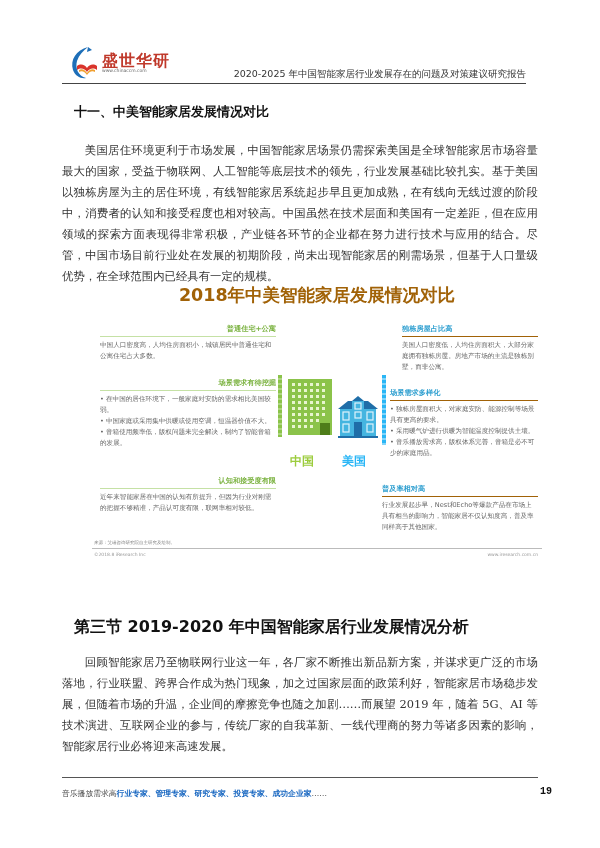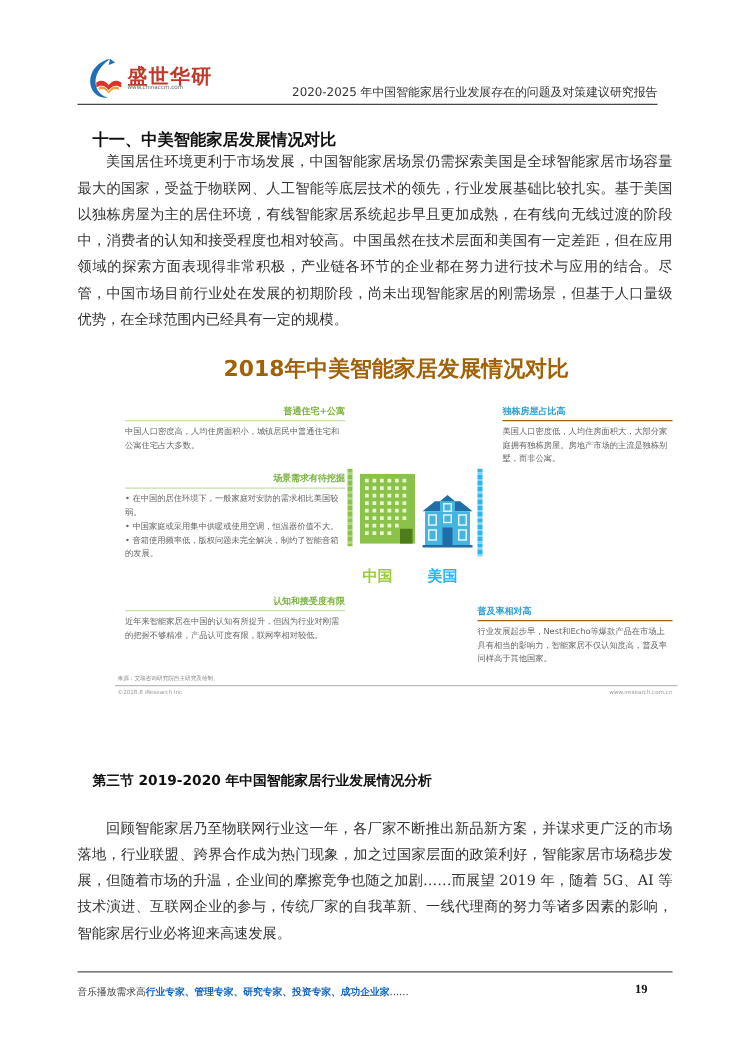--- a/index.html
+++ b/index.html
@@ -15,27 +15,27 @@
   .logo-url { position: absolute; left: 40px; top: 24px; font-family: "DejaVu Sans", sans-serif;
               font-size: 4.5px; color: #666; }
   .header-title { position: absolute; right: 0; top: 24px; font-family: "DejaVu Sans", sans-serif;
                   font-size: 9.5px; color: #333; white-space: nowrap; }
   .header-rule { position: absolute; left: 0; top: 39px; width: 464px; height: 1px; background: #444; }
 
   
   .h-section { position: absolute; left: 74px; font-family: "DejaVu Sans", sans-serif;
                font-weight: bold; color: #111; white-space: nowrap; }
   .h1 { top: 103px; font-size: 13px; }
-  .h2 { top: 617px; font-size: 11px; }
+  .h2 { top: 617px; font-size: 16px; }
 
   
   .para { position: absolute; left: 62px; width: 476px; font-size: 11.4px; line-height: 21px;
           color: #333; text-align: justify; }
   .para p { margin: 0; text-indent: 2em; }
-  .p1 { top: 119px; }
+  .p1 { top: 140px; }
   .p2 { top: 652px; }
 
   
   .info { position: absolute; left: 92px; top: 283px; width: 450px; height: 290px; }
   .info-title { position: absolute; left: 0; top: 0; width: 450px; text-align: center;
                 font-family: "DejaVu Sans", sans-serif; font-weight: bold; font-size: 17.5px; color: #a16207; }
   .blk { position: absolute; font-family: "DejaVu Sans", sans-serif; font-size: 6.6px; line-height: 11px; color: #666; }
   .blk-head { font-size: 7.2px; font-weight: bold; padding-bottom: 2px; margin-bottom: 3px; }
   .cn .blk-head { color: #7cb342; text-align: right; border-bottom: 1px solid #c5e1a5; }
   .us .blk-head { color: #2e9fd0; text-align: left; border-bottom: 1px solid #a16207; }
@@ -64,21 +64,21 @@
   .info-rule { position: absolute; left: 0; top: 265px; width: 450px; height: 1px; background: #bbb; }
   .info-copy { position: absolute; left: 2px; top: 269px; font-family: "DejaVu Sans", sans-serif;
                font-size: 4.5px; color: #999; }
   .info-url { position: absolute; right: 4px; top: 269px; font-family: "DejaVu Sans", sans-serif;
               font-size: 4.5px; color: #999; }
 
   
   .footer-rule { position: absolute; left: 62px; top: 777px; width: 476px; height: 1px; background: #555; }
   .footer-slogan { position: absolute; left: 62px; top: 788px; font-size: 7.8px; color: #444; white-space: nowrap; }
   .footer-slogan .hl { color: #1565c0; font-weight: bold; }
-  .page-num { position: absolute; left: 508px; top: 786px; font-family: Liberation Serif, serif;
+  .page-num { position: absolute; left: 540px; top: 786px; font-family: Liberation Mono, monospace;
               font-size: 10px; font-weight: bold; color: #111; }
 </style>
 </head>
 <body>
 
 <div class="header">
   <div class="logo">
     <svg class="logo-mark" viewBox="0 0 30 34">
       <path d="M20 1 C8 4 2 14 5 24 C7 30 13 33 18 32 C10 30 7 22 9 15 C11 9 15 5 20 1 Z" fill="#1e6fb8"></path>
       <path d="M20 1 L24 4 L19 6 Z" fill="#1e6fb8"></path>
@@ -187,20 +187,26 @@
     <rect x="4" y="41" width="40" height="2" fill="#1f6ea8"></rect>
   </svg>
 
   <div class="lbl-cn">中国</div>
   <div class="lbl-us">美国</div>
 
   <div class="blk us us1">
     <div class="blk-head">独栋房屋占比高</div>
     <p>美国人口密度低，人均住房面积大，大部分家庭拥有独栋房屋。房地产市场的主流是独栋别墅，而非公寓。</p>
   </div>
+  <div class="blk us us2">
+    <div class="blk-head">场景需求多样化</div>
+    <p>• 独栋房屋面积大，对家庭安防、能源控制等场景具有更高的要求。</p>
+    <p>• 采用暖气炉进行供暖为智能温度控制提供土壤。</p>
+    <p>• 音乐播放需求高，版权体系完善，音箱是必不可少的家庭用品。</p>
+  </div>
   <div class="blk us us3">
     <div class="blk-head">普及率相对高</div>
     <p>行业发展起步早，Nest和Echo等爆款产品在市场上具有相当的影响力，智能家居不仅认知度高，普及率同样高于其他国家。</p>
   </div>
 
   <div class="info-source">来源：艾瑞咨询研究院自主研究及绘制。</div>
   <div class="info-rule"></div>
   <div class="info-copy">©2018.8 iResearch Inc</div>
   <div class="info-url">www.iresearch.com.cn</div>
 </div>

